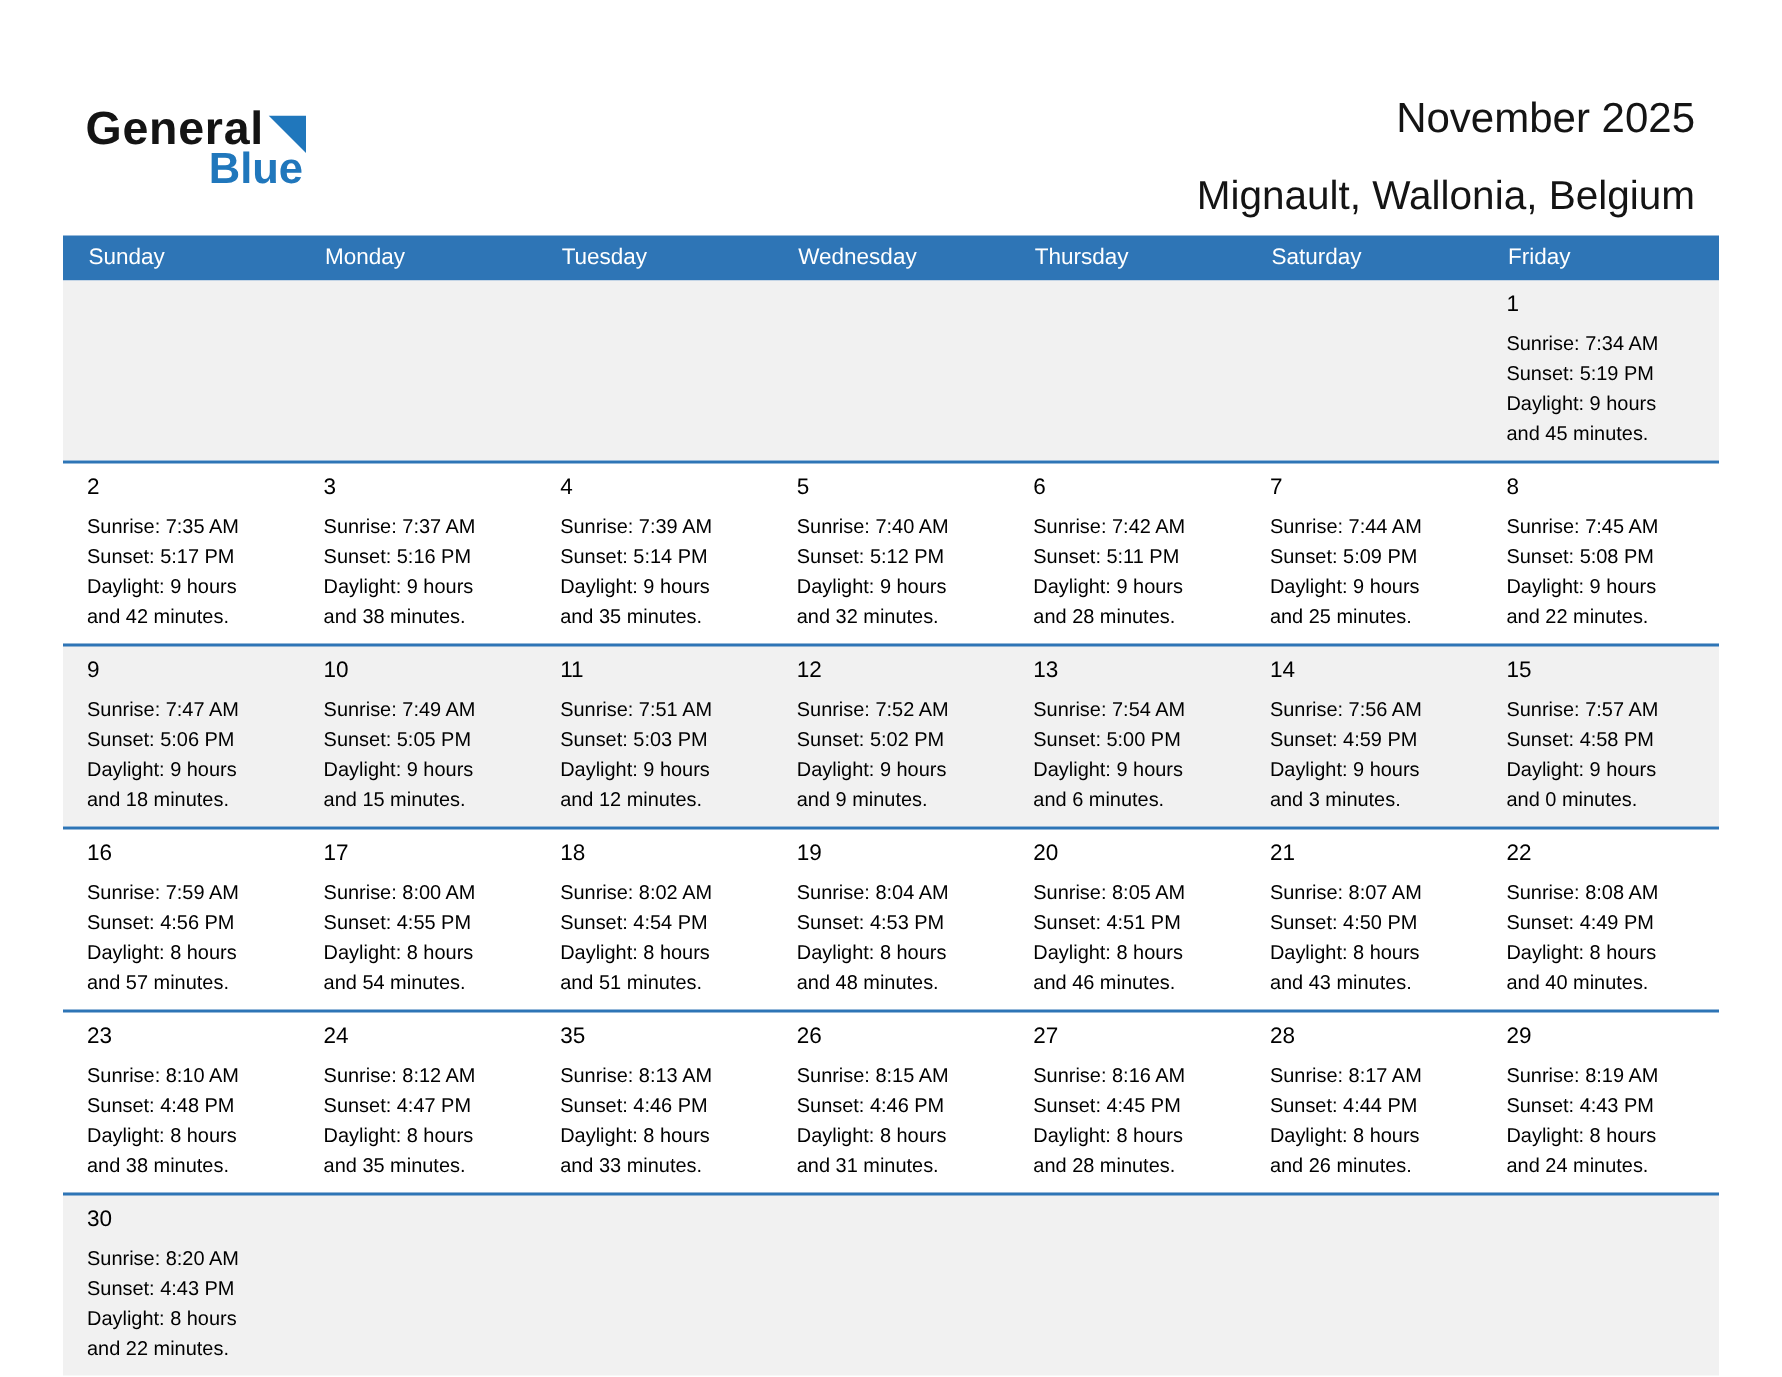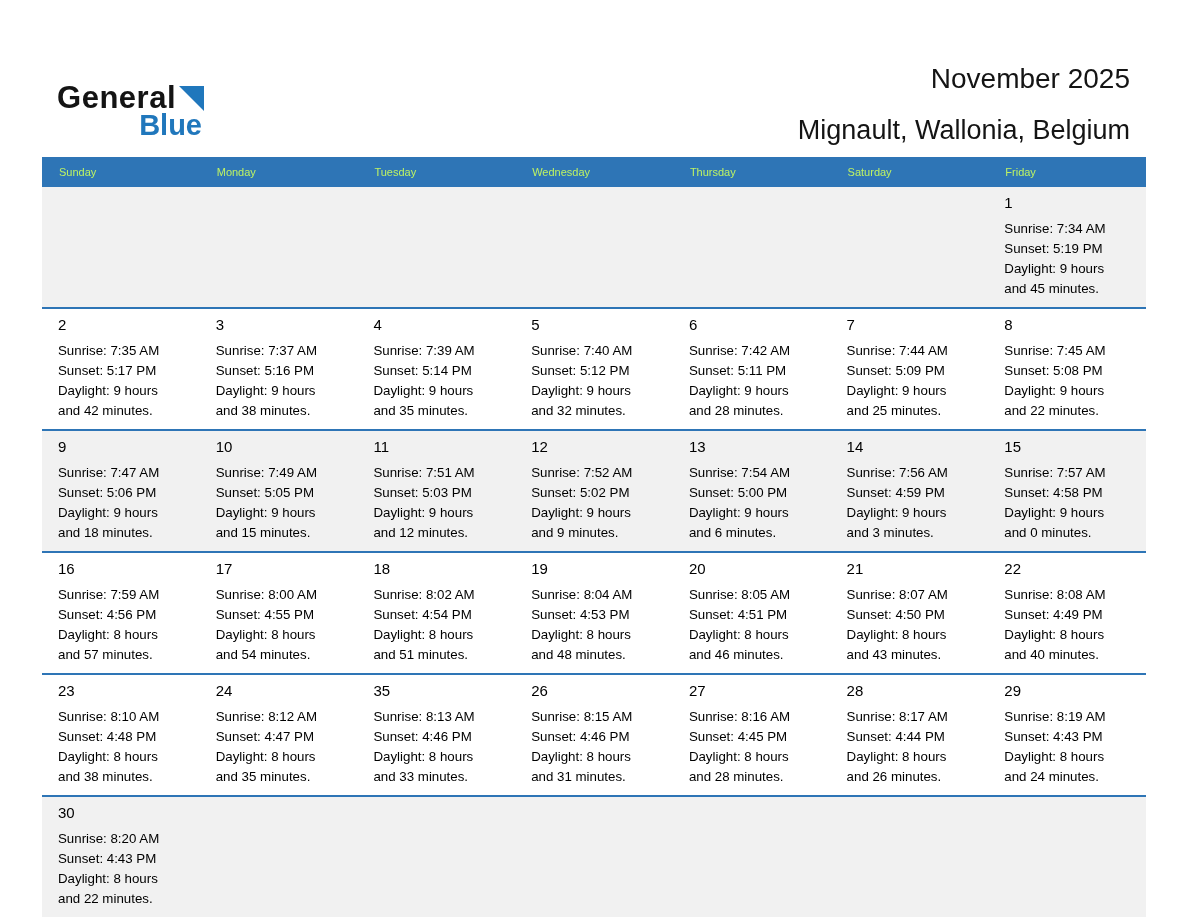--- a/index.html
+++ b/index.html
@@ -7,42 +7,42 @@
   body { font-family: "Liberation Sans", sans-serif; color: #000; }
   .page {
     position: relative;
     width: 1188px;
     height: 918px;
     background: #ffffff;
     overflow: hidden;
   }
   
   .logo { position: absolute; left: 54px; top: 70px; width: 150px; }
-  .logo-row1 { display: flex; align-items: center; justify-content: flex-end; margin-top: 12px; }
+  .logo-row1 { display: flex; align-items: flex-end; justify-content: flex-end; }
   .logo-general {
     font-size: 31px; font-weight: 700; color: #141414; letter-spacing: 0.5px;
     line-height: 32px;
   }
   .logo-triangle { display: inline-block; margin-left: 3px; line-height: 0; }
   .logo-blue {
     font-size: 29px; font-weight: 700; color: var(--logo-blue, #2077BC);
     text-align: right; line-height: 28px; margin-top: -3px; padding-right: 2px;
   }
   .titles { position: absolute; right: 58px; top: 55px; text-align: right; }
   .page-title { font-size: 28px; font-weight: 400; color: #141414; line-height: 48px; }
   .page-subtitle { font-size: 27px; font-weight: 400; color: #141414; margin-top: 12px; }
   
   .calendar { position: absolute; left: 42px; right: 42px; top: 157px; }
   .weekday-row {
     display: flex;
     background: var(--header-blue, #2E75B6);
     height: 30px;
   }
   .weekday {
-    flex: 1; color: #bef264; font-size: 11px; font-weight: 400;
+    flex: 1; color: #ffffff; font-size: 15px; font-weight: 400;
     line-height: 30px; padding-left: 17px; overflow: hidden; white-space: nowrap;
   }
   .week-row {
     display: flex;
     min-height: 110px;
     border-top: 2px solid var(--line-blue, #2E75B6);
     background: #ffffff;
   }
   .week-row:first-child { border-top: none; }
   .week-row.shaded { background: var(--row-gray, #F1F1F1); }

